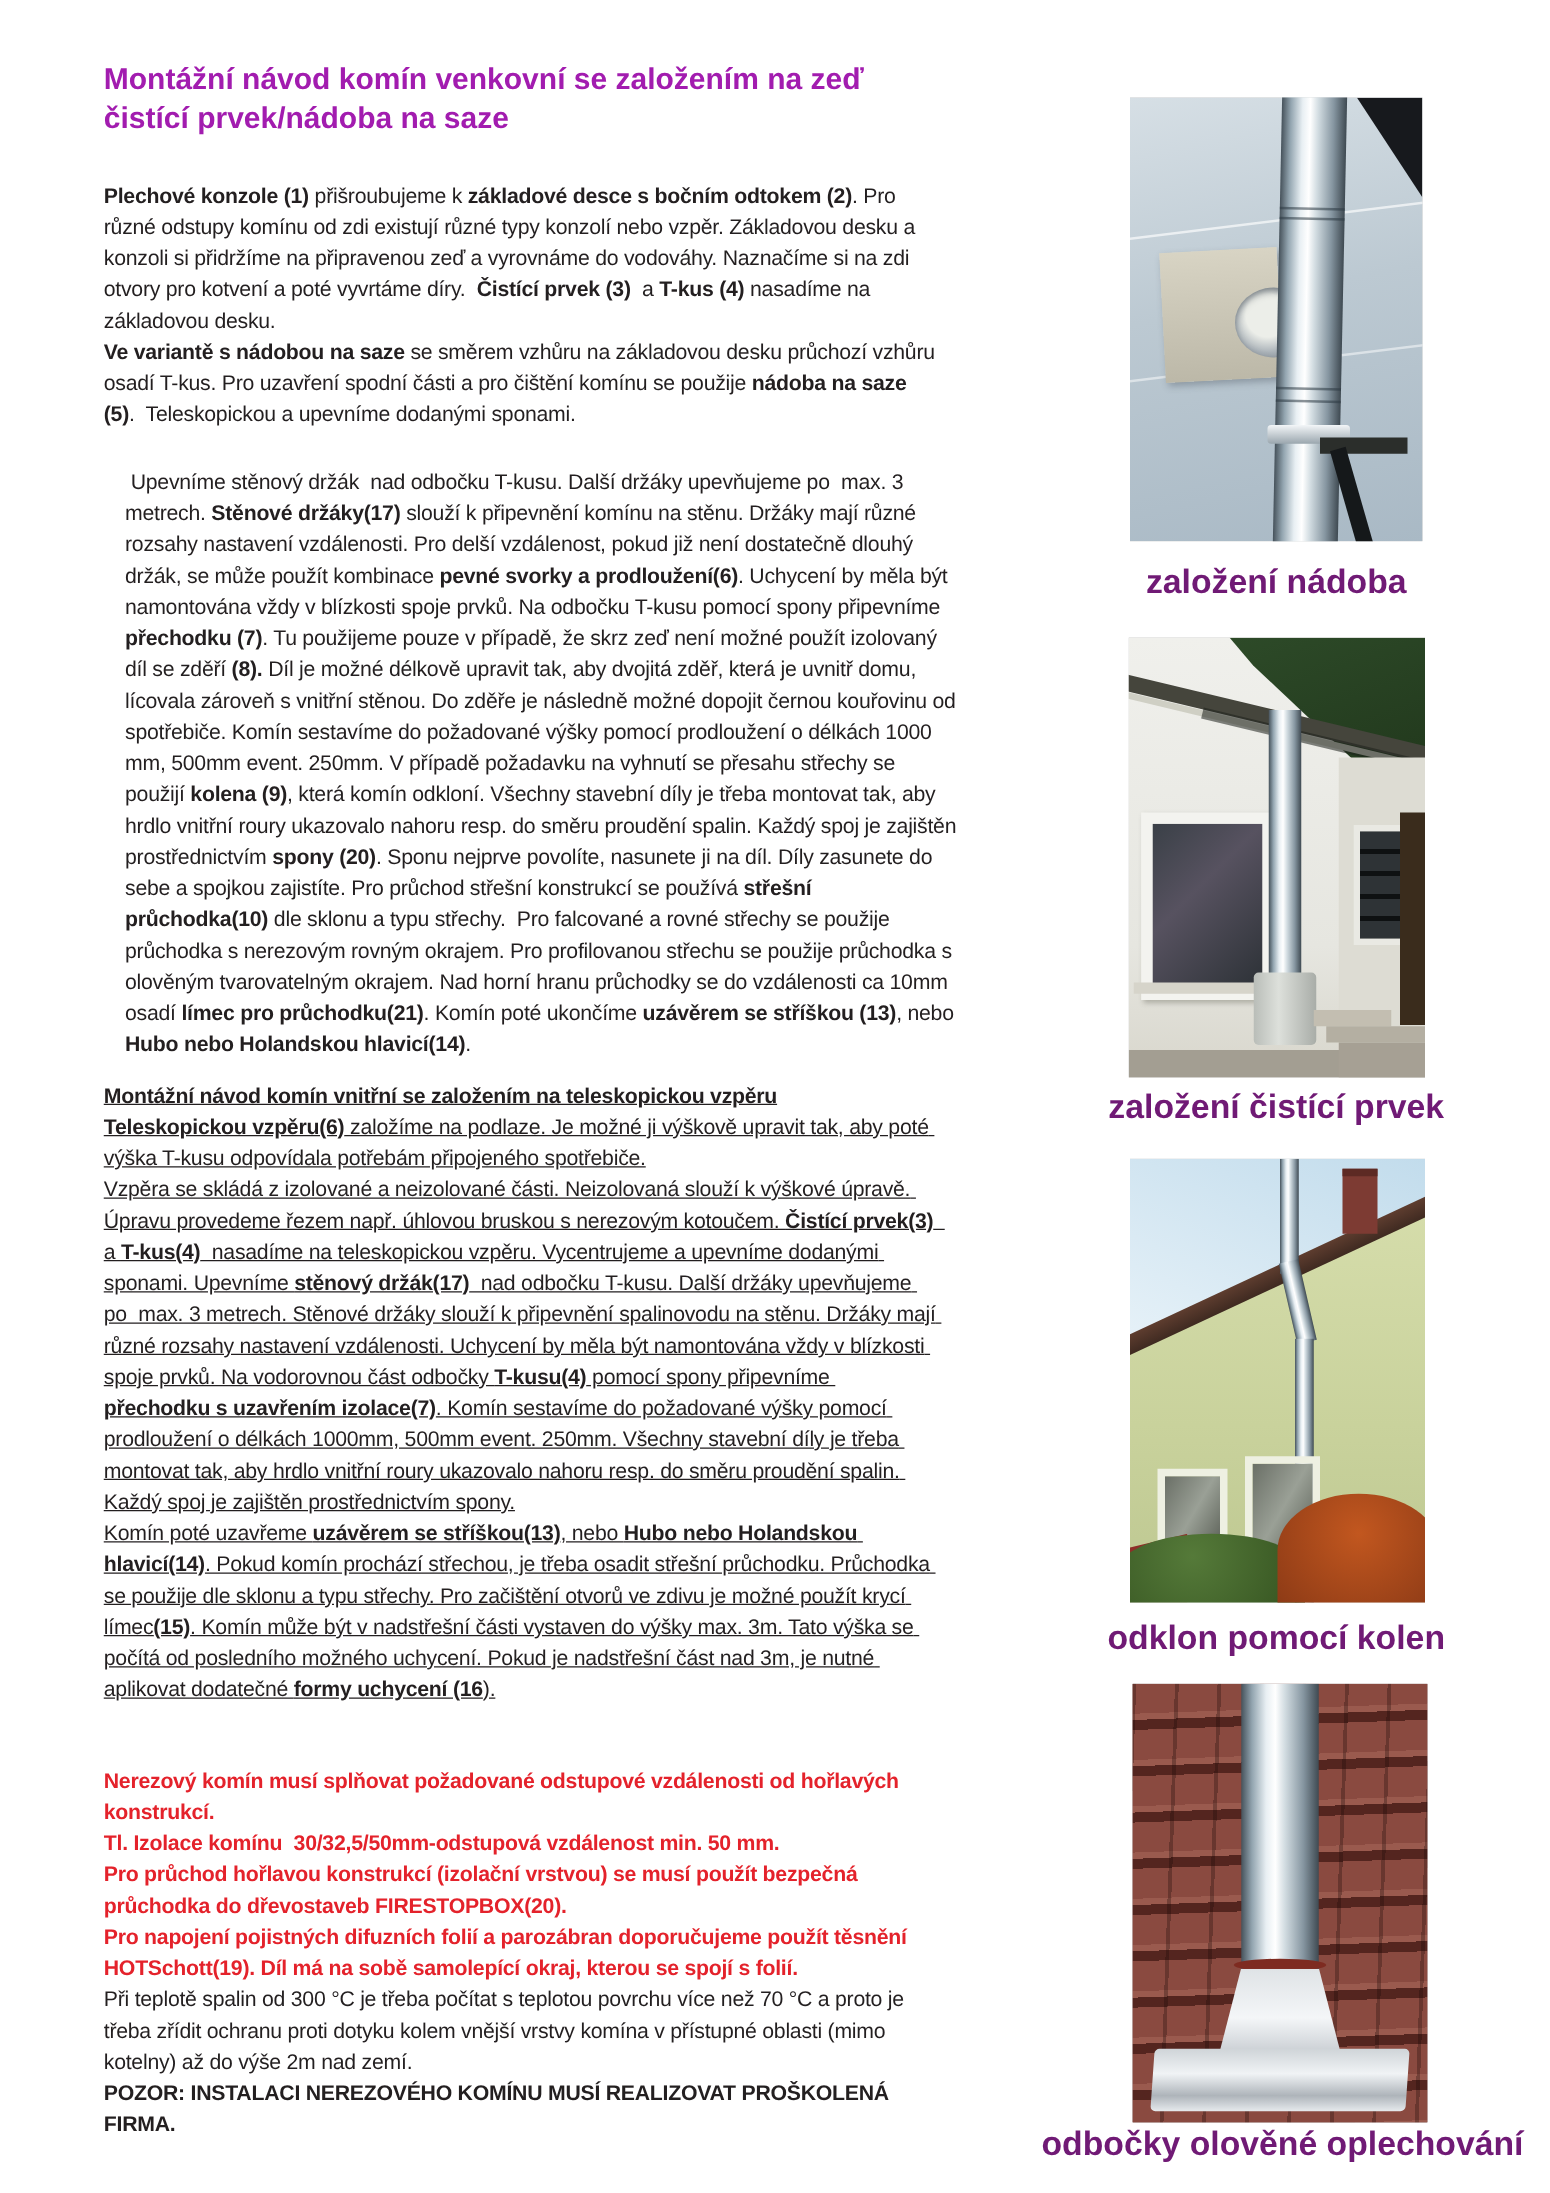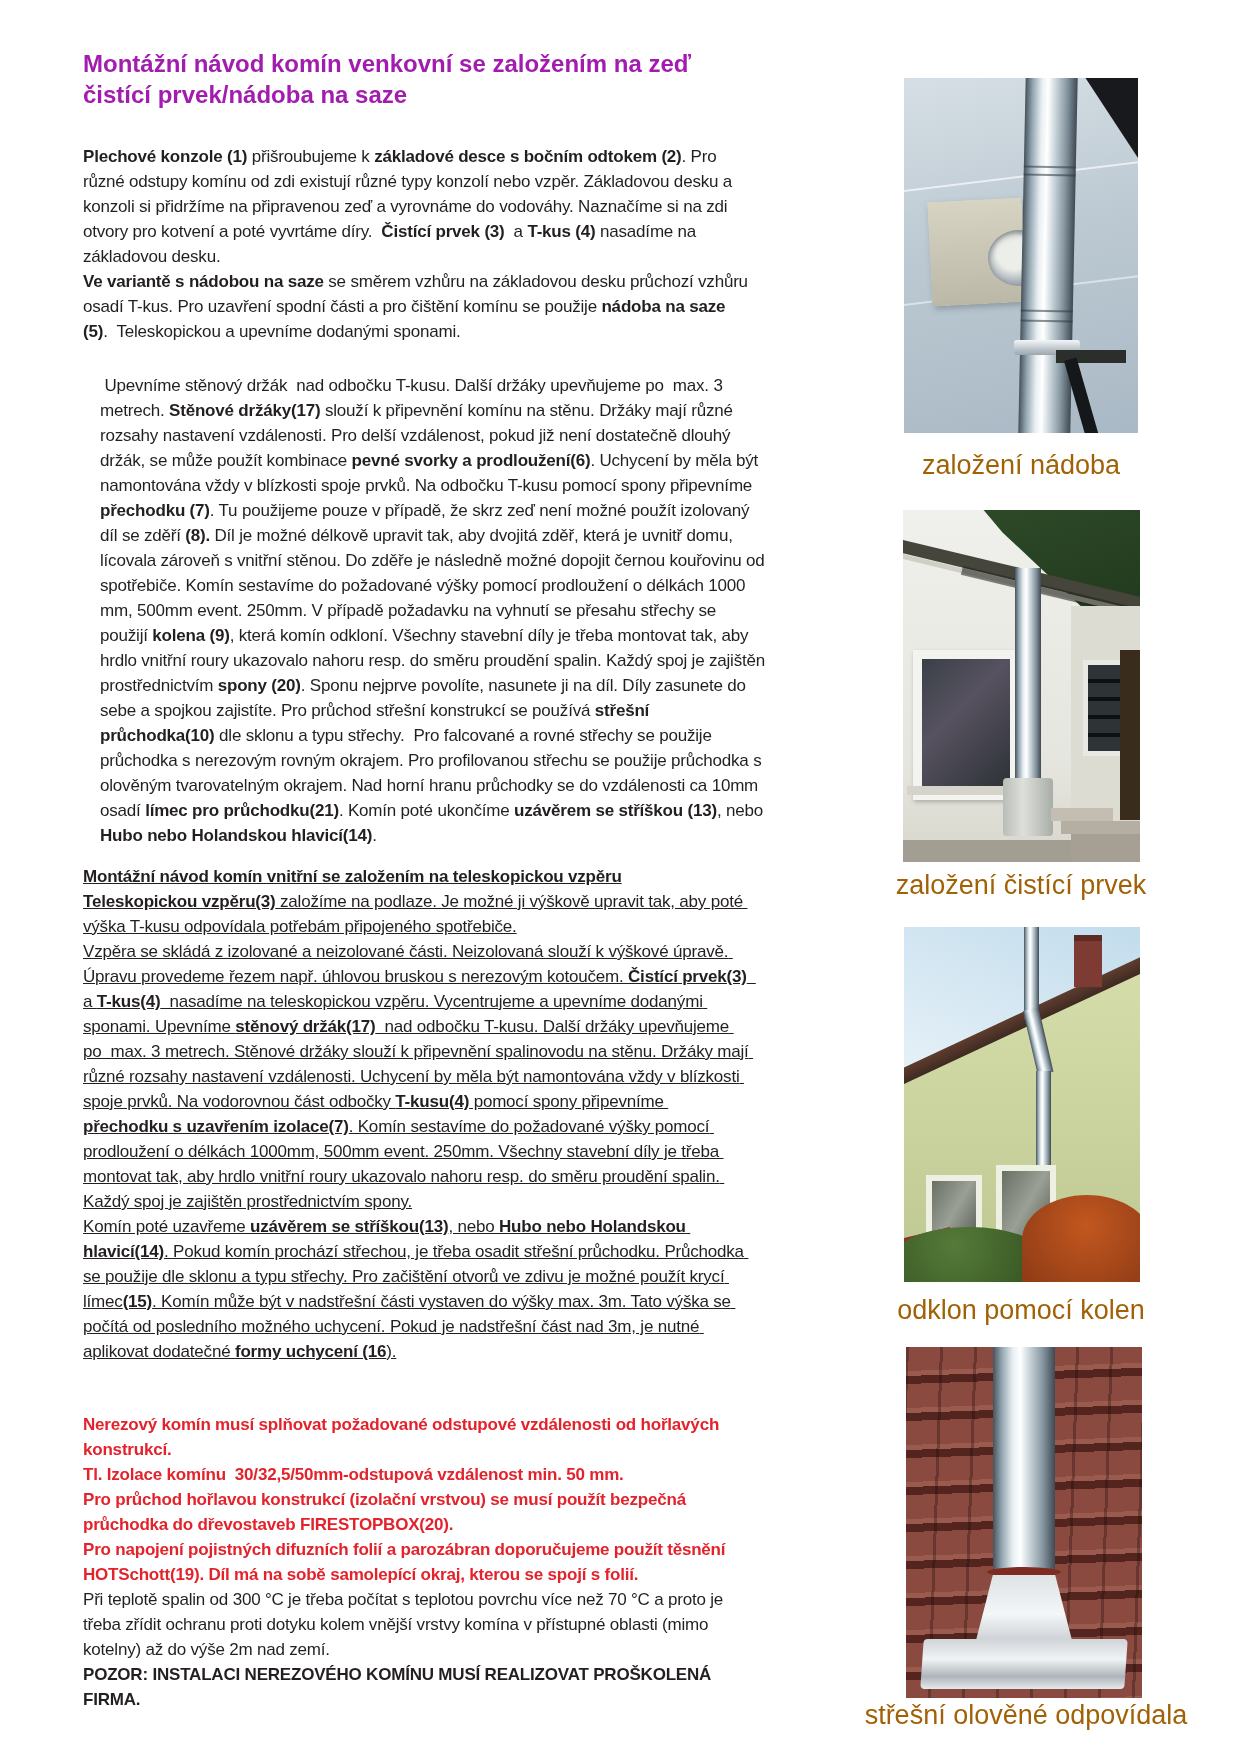--- a/index.html
+++ b/index.html
@@ -9,21 +9,21 @@
   .title{left:83px;top:48px;width:640px;font-size:24px;font-weight:bold;line-height:31px;
          white-space:pre-line;color:#a21caf;}
   .para{width:668px;font-size:17px;line-height:25px;letter-spacing:-0.2px;
         white-space:pre-wrap;color:#231f20;text-align:left;}
   .para span.b{font-weight:bold;}
   .para span.red{color:#e4222b;font-weight:bold;}
   .p1{left:83px;top:144px;}
   .p2{left:100px;top:373px;}
   .p3{left:83px;top:864px;text-decoration:underline;}
   .warn{left:83px;top:1412px;}
-  .caption{font-size:27px;font-weight:normal;color:#a16207;text-align:center;}
+  .caption{font-size:27px;font-weight:bold;color:#701a75;text-align:center;}
   .cap1{left:831px;top:450px;width:380px;}
   .cap2{left:831px;top:870px;width:380px;}
   .cap3{left:831px;top:1295px;width:380px;}
   .cap4{left:826px;top:1700px;width:400px;}
   figure{margin:0;position:absolute;overflow:hidden;background:#ccc;}
   figure *{position:absolute;}
   .steel{background:linear-gradient(90deg,#46525b 0%,#93a5b0 14%,#e8eff3 32%,#ffffff 44%,#d3dde2 56%,#8696a1 80%,#3f4a52 100%);}
   
   .fig1{left:904px;top:78px;width:234px;height:355px;}
   .f1-wall{inset:0;background:linear-gradient(168deg,#d6dfe5 0%,#bcc9d2 45%,#a9b9c5 100%);}
@@ -102,21 +102,21 @@
 
 <div class="page">
 
   <div class="abs title">Montážní návod komín venkovní se založením na zeď
 čistící prvek/nádoba na saze</div>
 
   <div class="abs para p1"><span class="b">Plechové konzole (1)</span><span> přišroubujeme k </span><span class="b">základové desce s bočním odtokem (2)</span><span>. Pro různé odstupy komínu od zdi existují různé typy konzolí nebo vzpěr. Základovou desku a konzoli si přidržíme na připravenou zeď a vyrovnáme do vodováhy. Naznačíme si na zdi otvory pro kotvení a poté vyvrtáme díry.  </span><span class="b">Čistící prvek (3)</span><span>  a </span><span class="b">T-kus (4)</span><span> nasadíme na základovou desku.
 </span><span class="b">Ve variantě s nádobou na saze</span><span> se směrem vzhůru na základovou desku průchozí vzhůru osadí T-kus. Pro uzavření spodní části a pro čištění komínu se použije </span><span class="b">nádoba na saze (5)</span><span>.  Teleskopickou a upevníme dodanými sponami.</span></div>
   <div class="abs para p2"><span> Upevníme stěnový držák  nad odbočku T-kusu. Další držáky upevňujeme po  max. 3 metrech. </span><span class="b">Stěnové držáky(17)</span><span> slouží k připevnění komínu na stěnu. Držáky mají různé rozsahy nastavení vzdálenosti. Pro delší vzdálenost, pokud již není dostatečně dlouhý držák, se může použít kombinace </span><span class="b">pevné svorky a prodloužení(6)</span><span>. Uchycení by měla být namontována vždy v blízkosti spoje prvků. Na odbočku T-kusu pomocí spony připevníme </span><span class="b">přechodku (7)</span><span>. Tu použijeme pouze v případě, že skrz zeď není možné použít izolovaný díl se zděří </span><span class="b">(8).</span><span> Díl je možné délkově upravit tak, aby dvojitá zděř, která je uvnitř domu, lícovala zároveň s vnitřní stěnou. Do zděře je následně možné dopojit černou kouřovinu od spotřebiče. Komín sestavíme do požadované výšky pomocí prodloužení o délkách 1000 mm, 500mm event. 250mm. V případě požadavku na vyhnutí se přesahu střechy se použijí </span><span class="b">kolena (9)</span><span>, která komín odkloní. Všechny stavební díly je třeba montovat tak, aby hrdlo vnitřní roury ukazovalo nahoru resp. do směru proudění spalin. Každý spoj je zajištěn prostřednictvím </span><span class="b">spony (20)</span><span>. Sponu nejprve povolíte, nasunete ji na díl. Díly zasunete do sebe a spojkou zajistíte. Pro průchod střešní konstrukcí se používá </span><span class="b">střešní průchodka(10)</span><span> dle sklonu a typu střechy.  Pro falcované a rovné střechy se použije průchodka s nerezovým rovným okrajem. Pro profilovanou střechu se použije průchodka s olověným tvarovatelným okrajem. Nad horní hranu průchodky se do vzdálenosti ca 10mm osadí </span><span class="b">límec pro průchodku(21)</span><span>. Komín poté ukončíme </span><span class="b">uzávěrem se stříškou (13)</span><span>, nebo </span><span class="b">Hubo nebo Holandskou hlavicí(14)</span><span>.</span></div>
   <div class="abs para p3"><span class="b">Montážní návod komín vnitřní se založením na teleskopickou vzpěru
-</span><span class="b">Teleskopickou vzpěru(3)</span><span> založíme na podlaze. Je možné ji výškově upravit tak, aby poté výška T-kusu odpovídala potřebám připojeného spotřebiče.
+</span><span class="b">Teleskopickou vzpěru(6)</span><span> založíme na podlaze. Je možné ji výškově upravit tak, aby poté výška T-kusu odpovídala potřebám připojeného spotřebiče.
 </span><span>Vzpěra se skládá z izolované a neizolované části. Neizolovaná slouží k výškové úpravě. Úpravu provedeme řezem např. úhlovou bruskou s nerezovým kotoučem. </span><span class="b">Čistící prvek(3)</span><span>  a </span><span class="b">T-kus(4)</span><span>  nasadíme na teleskopickou vzpěru. Vycentrujeme a upevníme dodanými sponami. Upevníme </span><span class="b">stěnový držák(17)</span><span>  nad odbočku T-kusu. Další držáky upevňujeme po  max. 3 metrech. Stěnové držáky slouží k připevnění spalinovodu na stěnu. Držáky mají různé rozsahy nastavení vzdálenosti. Uchycení by měla být namontována vždy v blízkosti spoje prvků. Na vodorovnou část odbočky </span><span class="b">T-kusu(4)</span><span> pomocí spony připevníme </span><span class="b">přechodku s uzavřením izolace(7)</span><span>. Komín sestavíme do požadované výšky pomocí prodloužení o délkách 1000mm, 500mm event. 250mm. Všechny stavební díly je třeba montovat tak, aby hrdlo vnitřní roury ukazovalo nahoru resp. do směru proudění spalin. Každý spoj je zajištěn prostřednictvím spony.
 </span><span>Komín poté uzavřeme </span><span class="b">uzávěrem se stříškou(13)</span><span>, nebo </span><span class="b">Hubo nebo Holandskou hlavicí(14)</span><span>. Pokud komín prochází střechou, je třeba osadit střešní průchodku. Průchodka se použije dle sklonu a typu střechy. Pro začištění otvorů ve zdivu je možné použít krycí límec</span><span class="b">(15)</span><span>. Komín může být v nadstřešní části vystaven do výšky max. 3m. Tato výška se počítá od posledního možného uchycení. Pokud je nadstřešní část nad 3m, je nutné aplikovat dodatečné </span><span class="b">formy uchycení (16</span><span>).</span></div>
   <div class="abs para warn"><span class="b red">Nerezový komín musí splňovat požadované odstupové vzdálenosti od hořlavých konstrukcí.
 </span><span class="b red">Tl. Izolace komínu  30/32,5/50mm-odstupová vzdálenost min. 50 mm.
 </span><span class="b red">Pro průchod hořlavou konstrukcí (izolační vrstvou) se musí použít bezpečná průchodka do dřevostaveb FIRESTOPBOX(20).
 </span><span class="b red">Pro napojení pojistných difuzních folií a parozábran doporučujeme použít těsnění HOTSchott(19). Díl má na sobě samolepící okraj, kterou se spojí s folií.
 </span><span>Při teplotě spalin od 300 °C je třeba počítat s teplotou povrchu více než 70 °C a proto je třeba zřídit ochranu proti dotyku kolem vnější vrstvy komína v přístupné oblasti (mimo kotelny) až do výše 2m nad zemí.
 </span><span class="b">POZOR: INSTALACI NEREZOVÉHO KOMÍNU MUSÍ REALIZOVAT PROŠKOLENÁ FIRMA.</span></div>
 
   <figure class="fig1">
@@ -176,15 +176,15 @@
   </figure>
   <div class="abs caption cap3">odklon pomocí kolen</div>
 
   <figure class="fig4">
     <div class="f4-roof"></div>
     <div class="f4-pipe steel"></div>
     <div class="f4-clamp"></div>
     <div class="f4-flash-main"></div>
     <div class="f4-flash-wings"></div>
   </figure>
-  <div class="abs caption cap4">střešní olověné odpovídala</div>
+  <div class="abs caption cap4">odbočky olověné oplechování</div>
 
 </div>
 
 </body></html>

